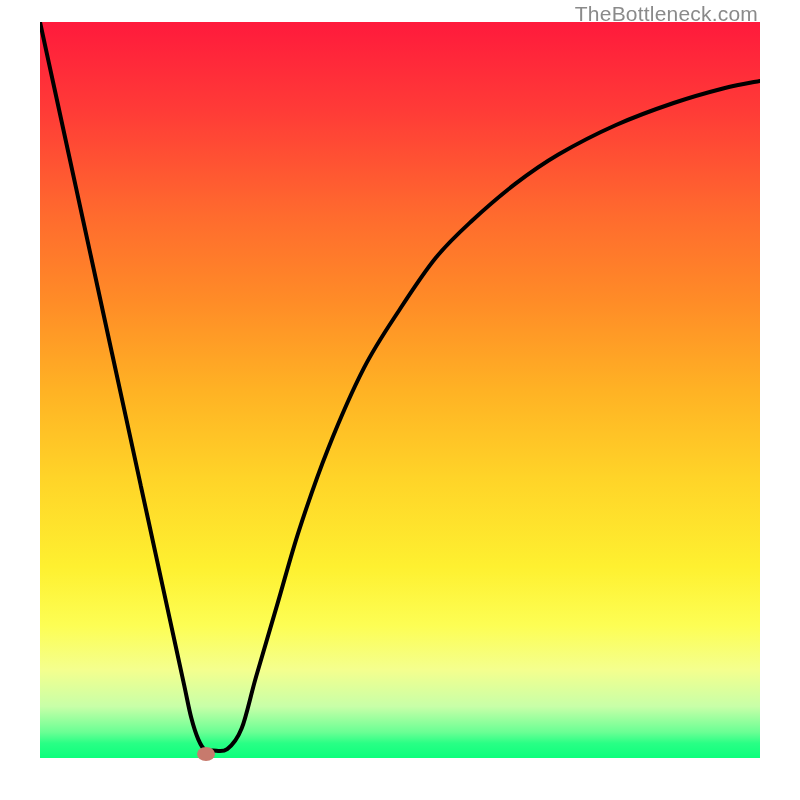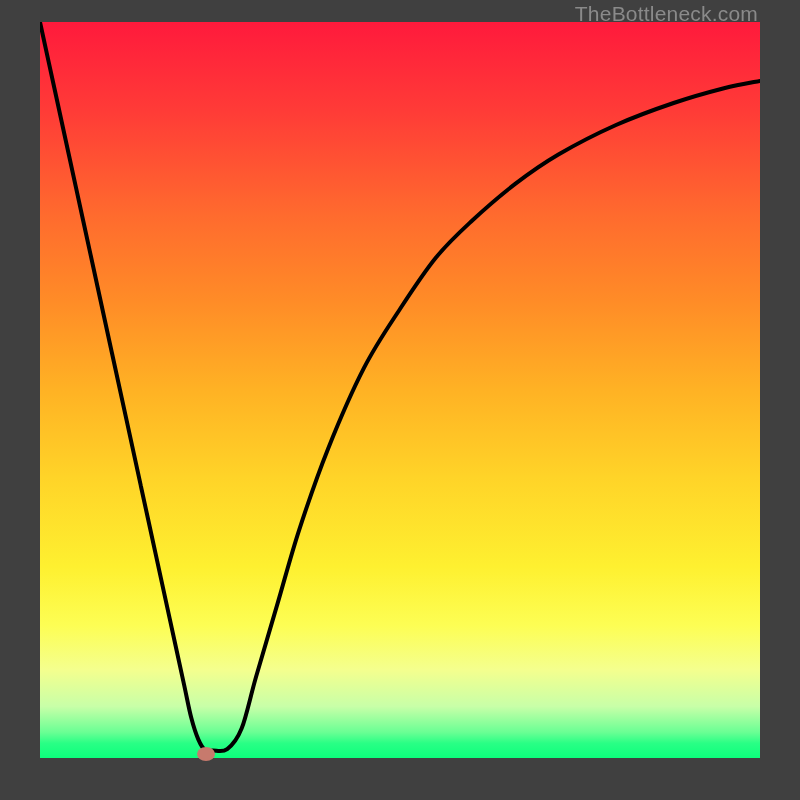--- a/index.html
+++ b/index.html
@@ -8,21 +8,21 @@
     width: 800px;
     height: 800px;
     background: #000;
     font-family: Arial, Helvetica, sans-serif;
     overflow: hidden;
   }
   .frame {
     position: relative;
     width: 800px;
     height: 800px;
-    background: #404040;
+    background: #ffffff;
   }
   .plot {
     position: absolute;
     left: 40px;
     top: 22px;
     width: 720px;
     height: 736px;
     
     background: linear-gradient(
       to bottom,

